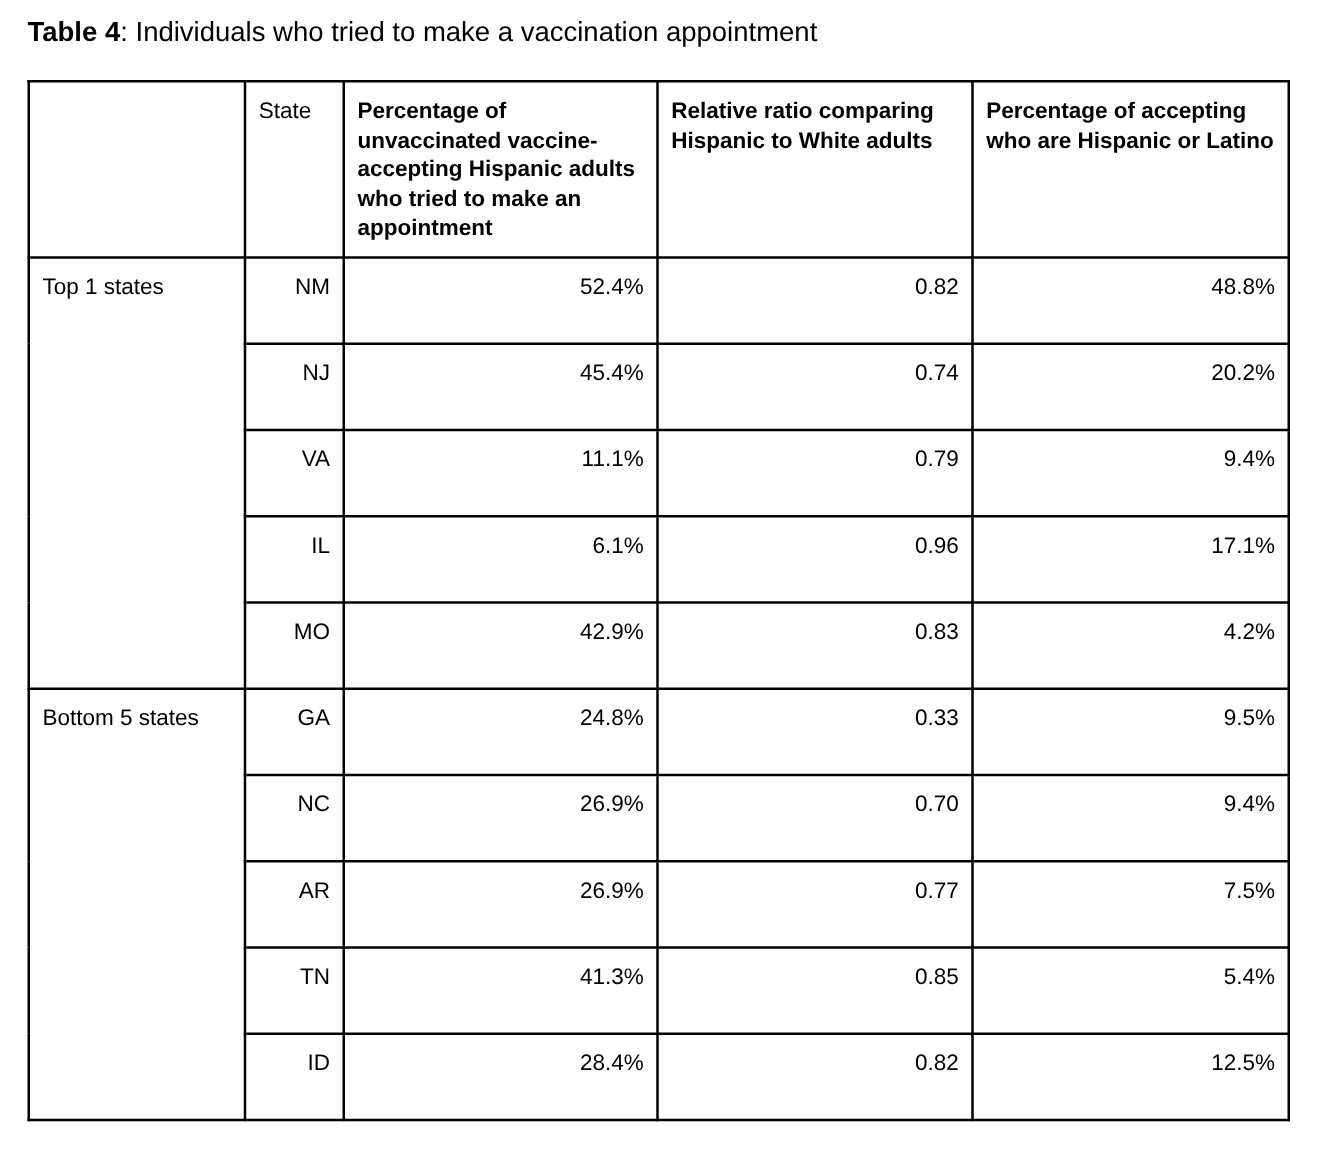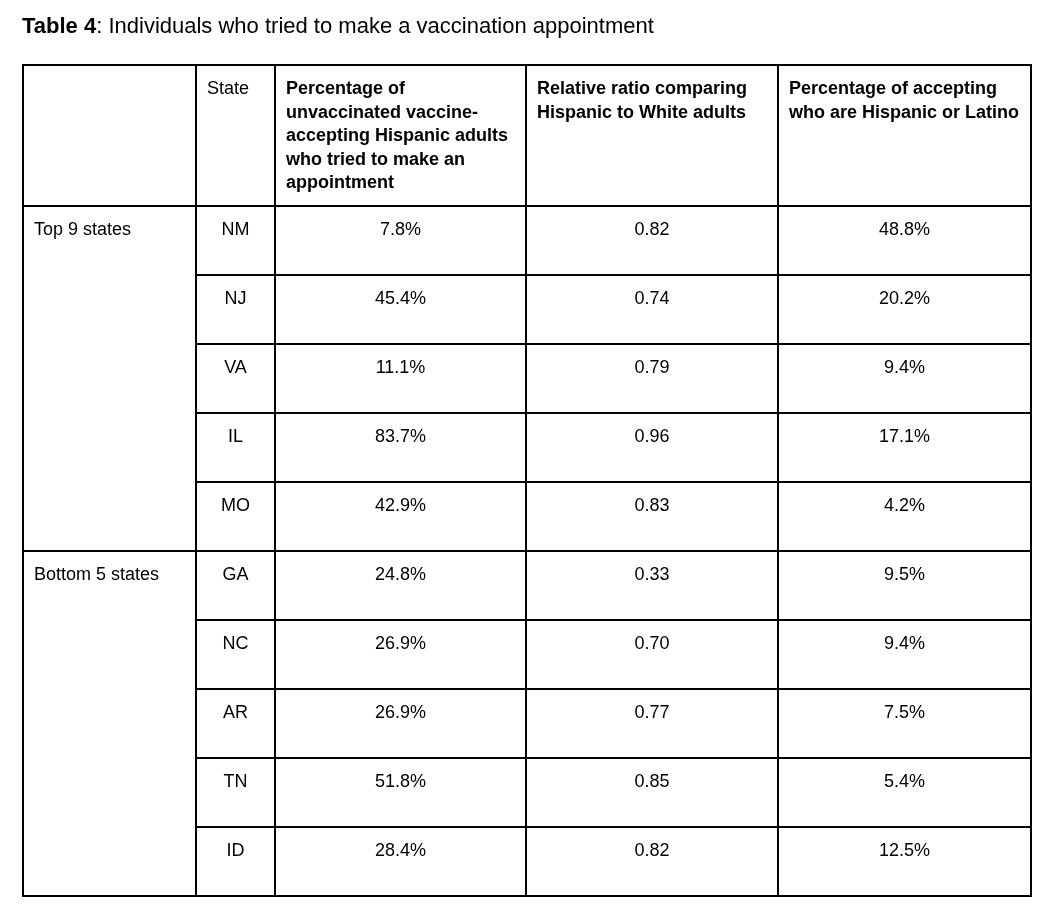--- a/index.html
+++ b/index.html
@@ -38,21 +38,21 @@
     vertical-align: top;
     padding: 11px 10px;
     font-size: 18px;
     line-height: 1.3;
     box-sizing: border-box;
     overflow: hidden;
   }
   tr.header-row { height: 137px; }
   tr.data-row   { height: 69px;  }
   .cell-left   { text-align: left; }
-  .cell-center { text-align: center; }
+  .cell-center { text-align: right; }
   .prewrap     { white-space: pre-line; font-weight: bold; }
 </style>
 </head>
 <body>
 
 <div class="page">
 
   <p class="doc-title"><span class="title-label">Table 4</span><span>: Individuals who tried to make a vaccination appointment</span></p>
 
   <table class="data-table">
@@ -73,41 +73,41 @@
 accepting Hispanic adults
 who tried to make an
 appointment</td>
       <td class="cell-left prewrap">Relative ratio comparing
 Hispanic to White adults</td>
       <td class="cell-left prewrap">Percentage of accepting
 who are Hispanic or Latino</td>
     </tr>
 
     <tr class="data-row">
-      <td class="cell-left" rowspan="5">Top 9 states</td>
+      <td class="cell-left" rowspan="5">Top 1 states</td>
       <td class="cell-center">NM</td>
-      <td class="cell-center">7.8%</td>
+      <td class="cell-center">52.4%</td>
       <td class="cell-center">0.82</td>
       <td class="cell-center">48.8%</td>
     </tr>
     <tr class="data-row">
       <td class="cell-center">NJ</td>
       <td class="cell-center">45.4%</td>
       <td class="cell-center">0.74</td>
       <td class="cell-center">20.2%</td>
     </tr>
     <tr class="data-row">
       <td class="cell-center">VA</td>
       <td class="cell-center">11.1%</td>
       <td class="cell-center">0.79</td>
       <td class="cell-center">9.4%</td>
     </tr>
     <tr class="data-row">
       <td class="cell-center">IL</td>
-      <td class="cell-center">83.7%</td>
+      <td class="cell-center">6.1%</td>
       <td class="cell-center">0.96</td>
       <td class="cell-center">17.1%</td>
     </tr>
     <tr class="data-row">
       <td class="cell-center">MO</td>
       <td class="cell-center">42.9%</td>
       <td class="cell-center">0.83</td>
       <td class="cell-center">4.2%</td>
     </tr>
 
@@ -125,21 +125,21 @@
       <td class="cell-center">9.4%</td>
     </tr>
     <tr class="data-row">
       <td class="cell-center">AR</td>
       <td class="cell-center">26.9%</td>
       <td class="cell-center">0.77</td>
       <td class="cell-center">7.5%</td>
     </tr>
     <tr class="data-row">
       <td class="cell-center">TN</td>
-      <td class="cell-center">51.8%</td>
+      <td class="cell-center">41.3%</td>
       <td class="cell-center">0.85</td>
       <td class="cell-center">5.4%</td>
     </tr>
     <tr class="data-row">
       <td class="cell-center">ID</td>
       <td class="cell-center">28.4%</td>
       <td class="cell-center">0.82</td>
       <td class="cell-center">12.5%</td>
     </tr>
   </tbody>

